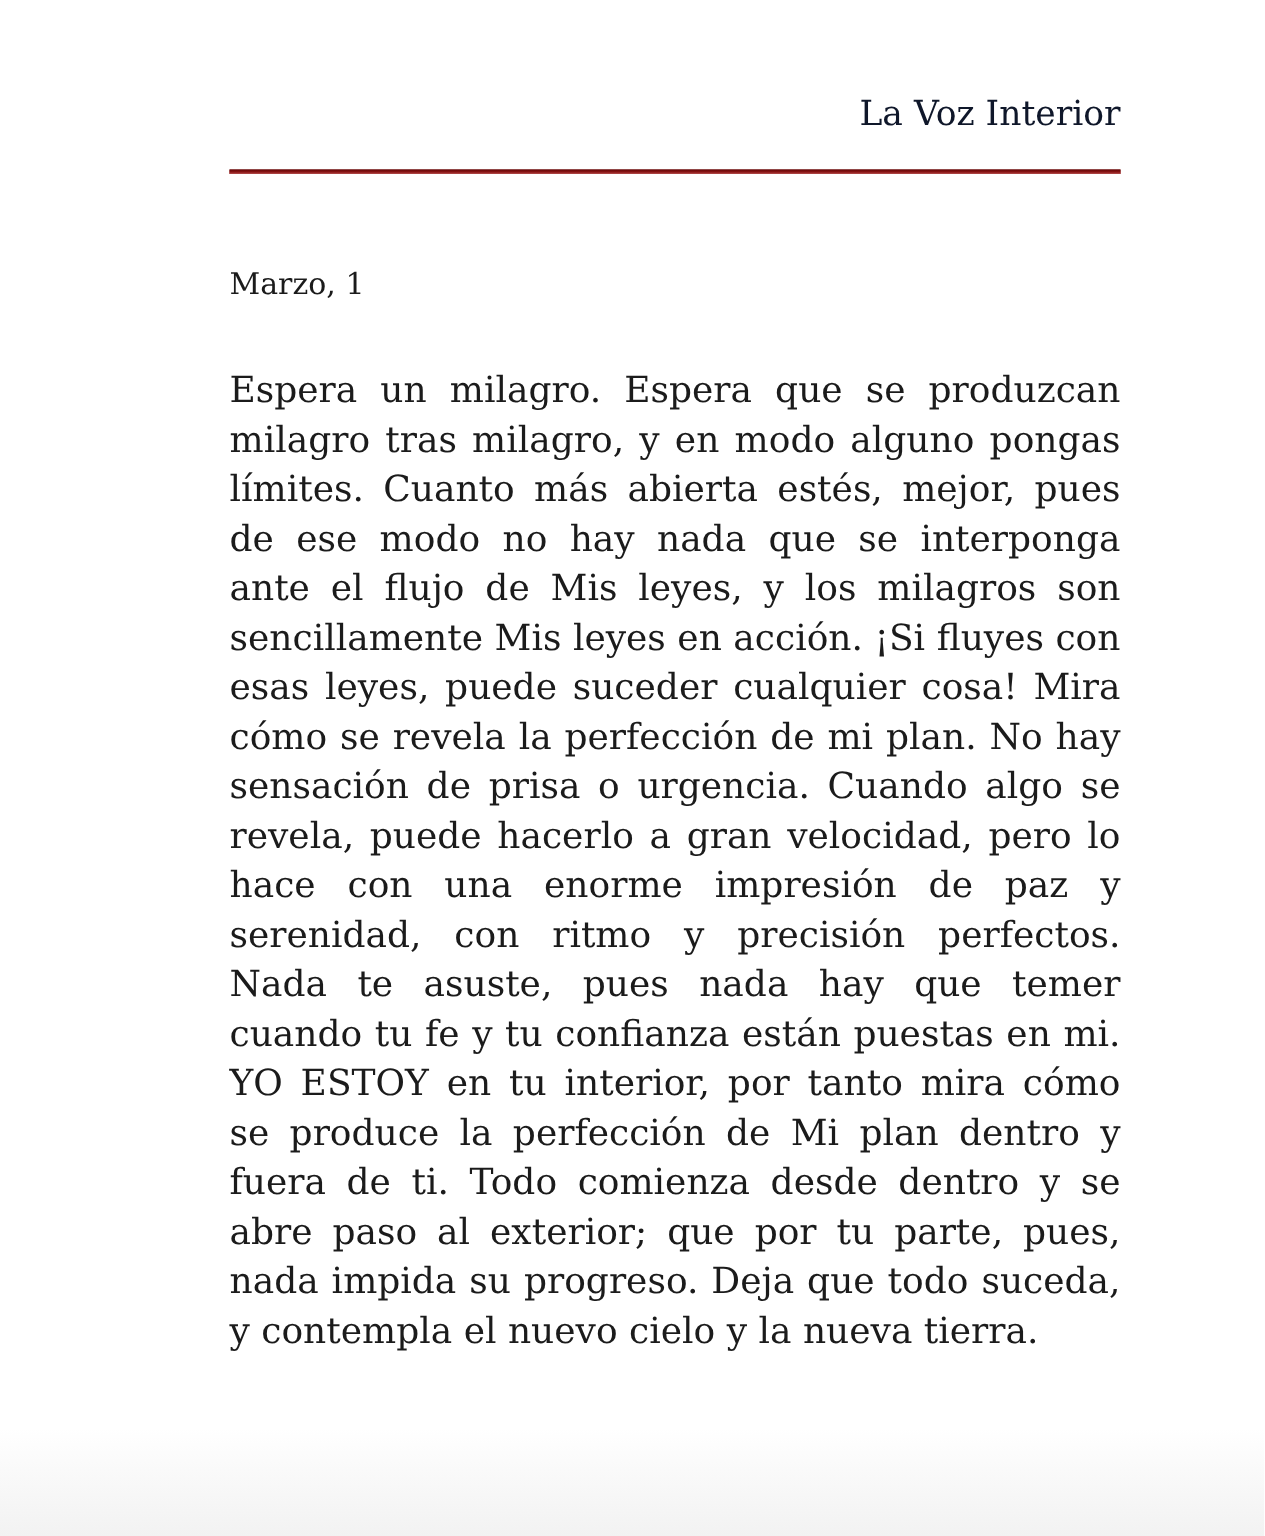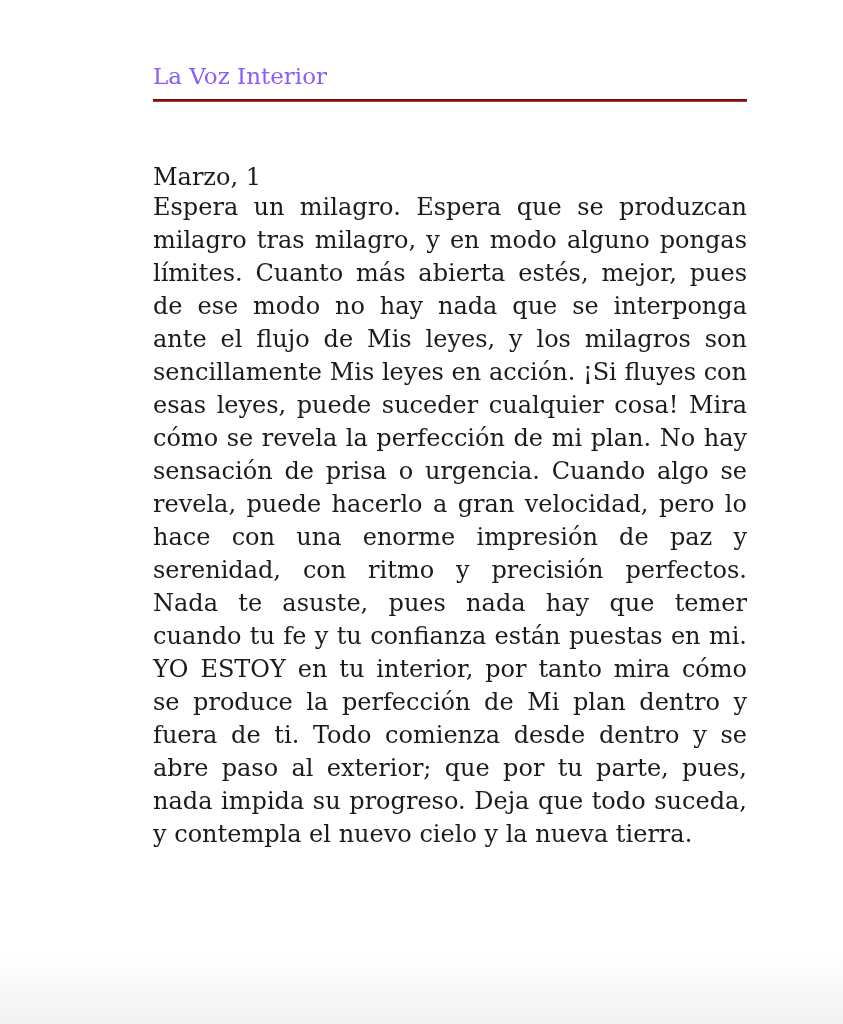--- a/index.html
+++ b/index.html
@@ -14,40 +14,41 @@
     color: #1b1b1b;
   }
   .page-inner {
     position: absolute;
     left: 153px;
     top: 63px;
     width: 594px;
   }
   .running-header {
     display: flex;
-    justify-content: flex-start;
+    justify-content: flex-end;
     align-items: baseline;
     font-size: 23px;
     line-height: 1.2;
-    color: #8b5cf6;
-    padding-bottom: 8px;
+    color: #0f172a;
+    padding-bottom: 22px;
   }
   .header-rule {
     height: 3px;
     width: 100%;
     
     background: linear-gradient(to bottom, #5e0707 0%, #8b1414 55%, #b34e4e 100%);
   }
   .date-heading {
     margin-top: 61px;
-    font-size: 24px;
+    font-size: 20px;
     line-height: 1.2;
     color: #1b1b1b;
   }
   .body-paragraph {
+    margin-top: 43px;
     font-size: 24px;
     line-height: 33px;
     text-align: justify;
     color: #1b1b1b;
   }
   .bottom-fade {
     position: absolute;
     left: 0;
     right: 0;
     bottom: 0;

